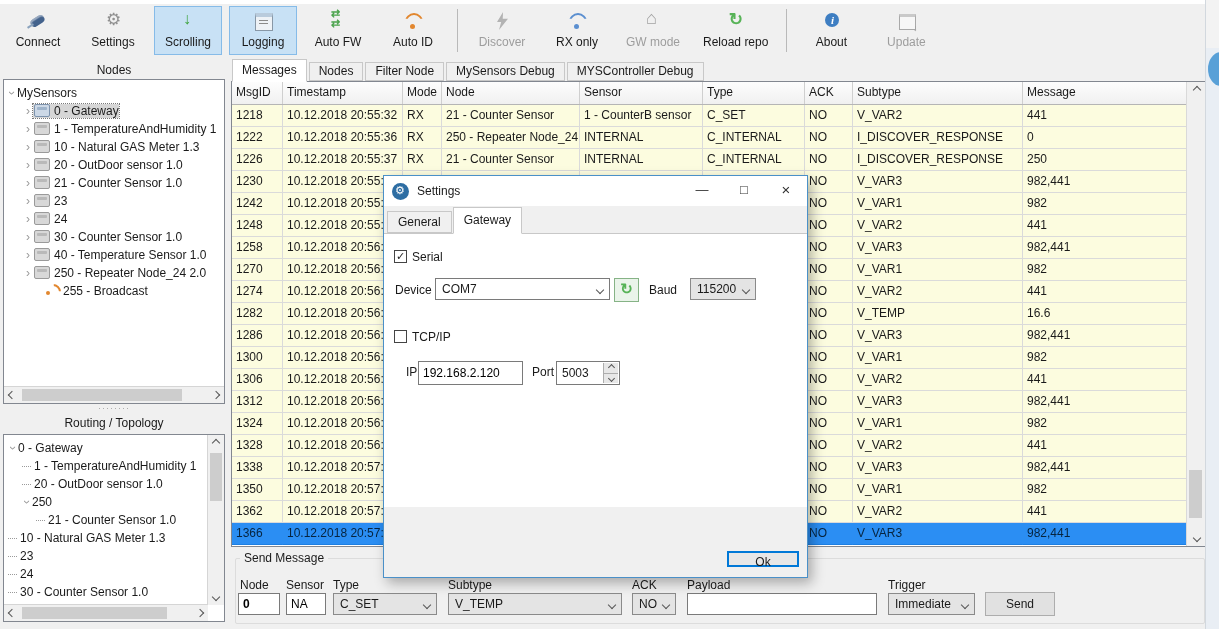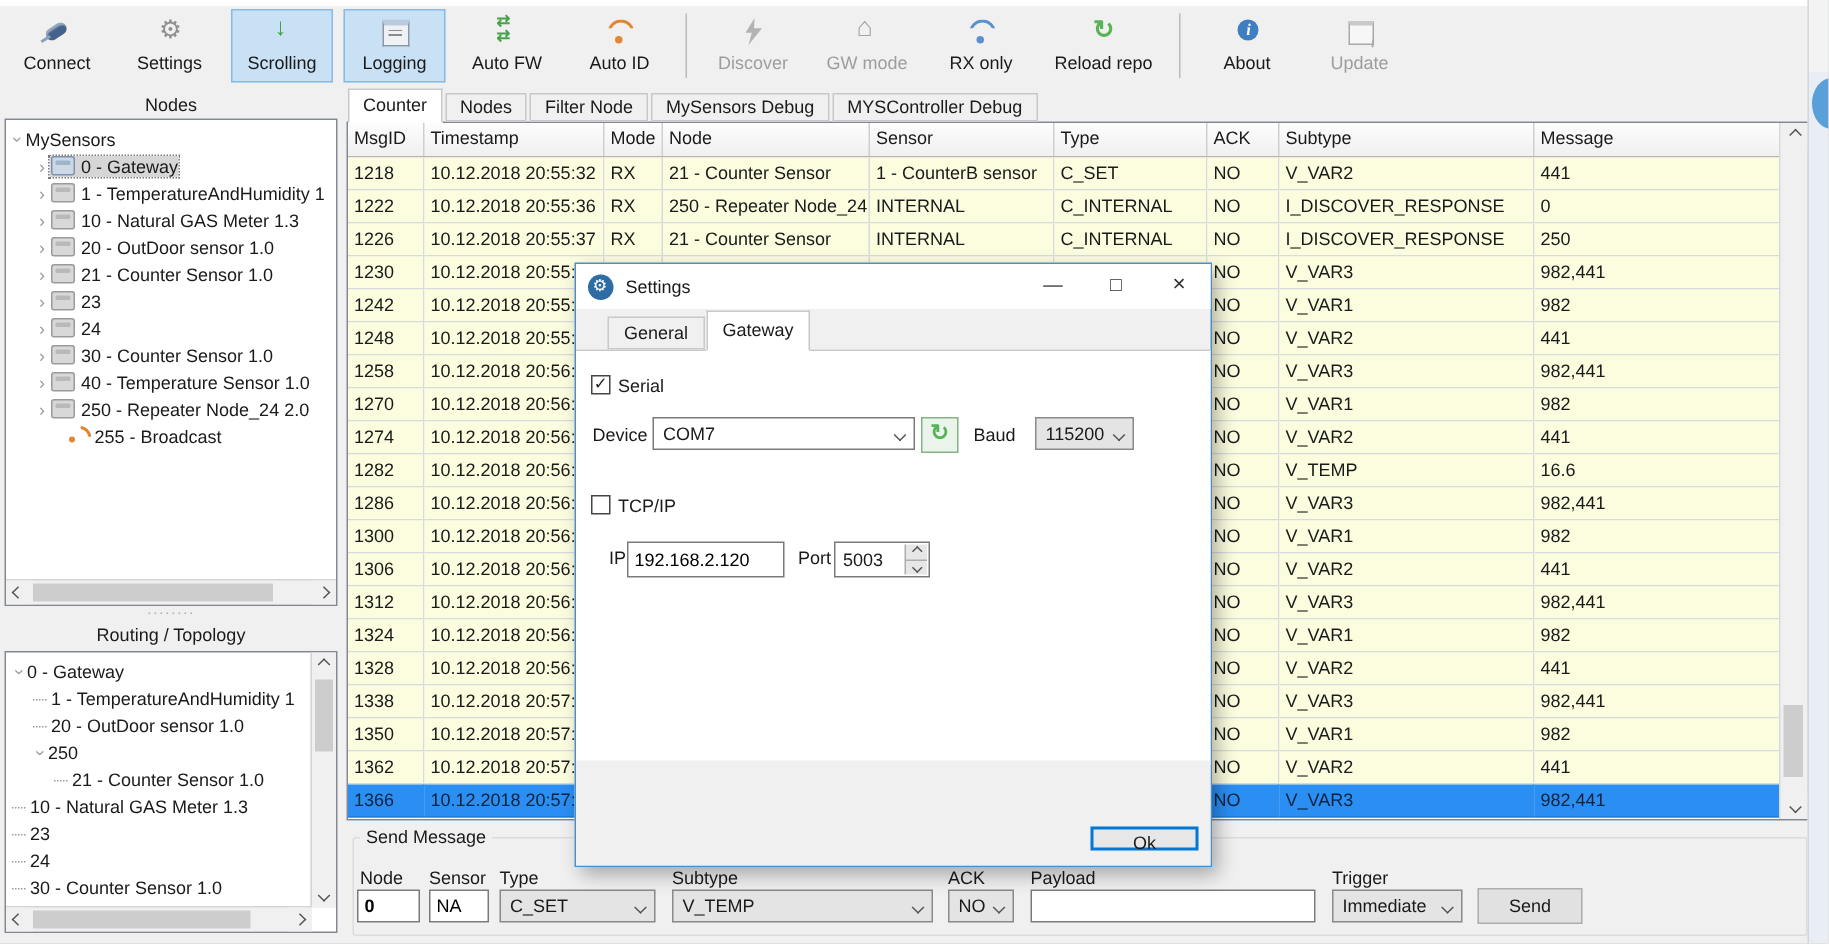--- a/index.html
+++ b/index.html
@@ -95,21 +95,21 @@
   .combo .cchev{position:absolute;right:6px;top:8px}
   .btn{position:absolute;background:#e1e1e1;border:1px solid #adadad;text-align:center;box-sizing:border-box}
   
   .dlg{position:absolute;left:383px;top:175px;width:425px;height:403px;background:#f0f0f0;border:1px solid #4a90c8;
        box-shadow:4px 5px 12px rgba(0,0,0,.3);z-index:10;box-sizing:border-box}
   .dlg-title{position:absolute;left:0;top:0;right:0;height:30px;background:#fff;display:flex;align-items:center}
   .dlg-gear{width:17px;height:17px;border-radius:50%;background:#2d6da3;margin:0 8px;flex:none;position:relative}
   .dlg-gear::before{content:"⚙";position:absolute;left:3px;top:1px;font-size:11px;color:#fff}
   .wbtns{margin-left:auto;display:flex}
   .wbtn{width:42px;height:30px;text-align:center;line-height:28px;font-size:13px;color:#333}
-  .dlg-tabs{position:absolute;left:0;top:30px;right:0;height:27px;display:flex;align-items:flex-end;padding-left:21px}
+  .dlg-tabs{position:absolute;left:0;top:30px;right:0;height:27px;display:flex;align-items:flex-end;padding-left:3px}
   .dtab{height:20px;line-height:20px;padding:0 10px;background:#f0f0f0;border:1px solid #c8c8c8;margin-right:1px}
   .dtab.active{height:25px;line-height:25px;background:#fff;border-bottom:1px solid #fff;margin-bottom:-1px;z-index:2}
   .dlg-body{position:absolute;left:0;top:57px;right:0;height:276px;background:#fff;border-top:1px solid #c8c8c8}
   .cb{position:absolute;width:13px;height:13px;border:1px solid #444;background:#fff;box-sizing:border-box;
       text-align:center;line-height:11px;font-size:11px;color:#222}
   .dlg-footer{position:absolute;left:0;bottom:0;right:0;height:70px;background:#f0f0f0}
   .ok-btn{position:absolute;right:8px;top:44px;width:72px;height:16px;background:#e7e7e7;border:2px solid #0078d7;
           box-sizing:border-box;text-align:center;line-height:18px}
   .spin{position:absolute;width:14px;top:1px;bottom:1px;right:1px;display:flex;flex-direction:column;border-left:1px solid #adadad}
   .spin div{flex:1;background:#e7e7e7;display:flex;align-items:center;justify-content:center;font-size:7px;color:#333}
@@ -150,27 +150,27 @@
       </div>
       <div class="tb-btn">
         <span class="tbi i-autoid"></span>
         <span class="tb-label">Auto ID</span>
       </div>
       <div class="tb-sep"></div>
       <div class="tb-btn disabled">
         <span class="tbi i-discover"></span>
         <span class="tb-label">Discover</span>
       </div>
+      <div class="tb-btn">
+        <span class="tbi i-rxonly"></span>
+        <span class="tb-label">RX only</span>
+      </div>
       <div class="tb-btn disabled">
         <span class="tbi i-gwmode"></span>
         <span class="tb-label">GW mode</span>
-      </div>
-      <div class="tb-btn">
-        <span class="tbi i-rxonly"></span>
-        <span class="tb-label">RX only</span>
       </div>
       <div class="tb-btn">
         <span class="tbi i-reload"></span>
         <span class="tb-label">Reload repo</span>
       </div>
       <div class="tb-sep"></div>
       <div class="tb-btn">
         <span class="tbi i-about"></span>
         <span class="tb-label">About</span>
       </div>
@@ -334,21 +334,21 @@
           <span class="chev left"></span>
         </div>
       <div class="sbtn" style="right:0;top:0">
           <span class="chev right"></span>
         </div>
       <div class="sb-thumb" style="left:18px;top:2px;width:145px;height:12px"></div>
     </div>
   </div>
 
   <div class="tabbar" id="tabbar">
-      <div class="tab active">Counter</div>
+      <div class="tab active">Messages</div>
       <div class="tab">Nodes</div>
       <div class="tab">Filter Node</div>
       <div class="tab">MySensors Debug</div>
       <div class="tab">MYSController Debug</div>
     </div>
 
   <div class="grid">
     <div class="gzone">
       <div class="ghead" id="ghead">
           <div>MsgID</div>

